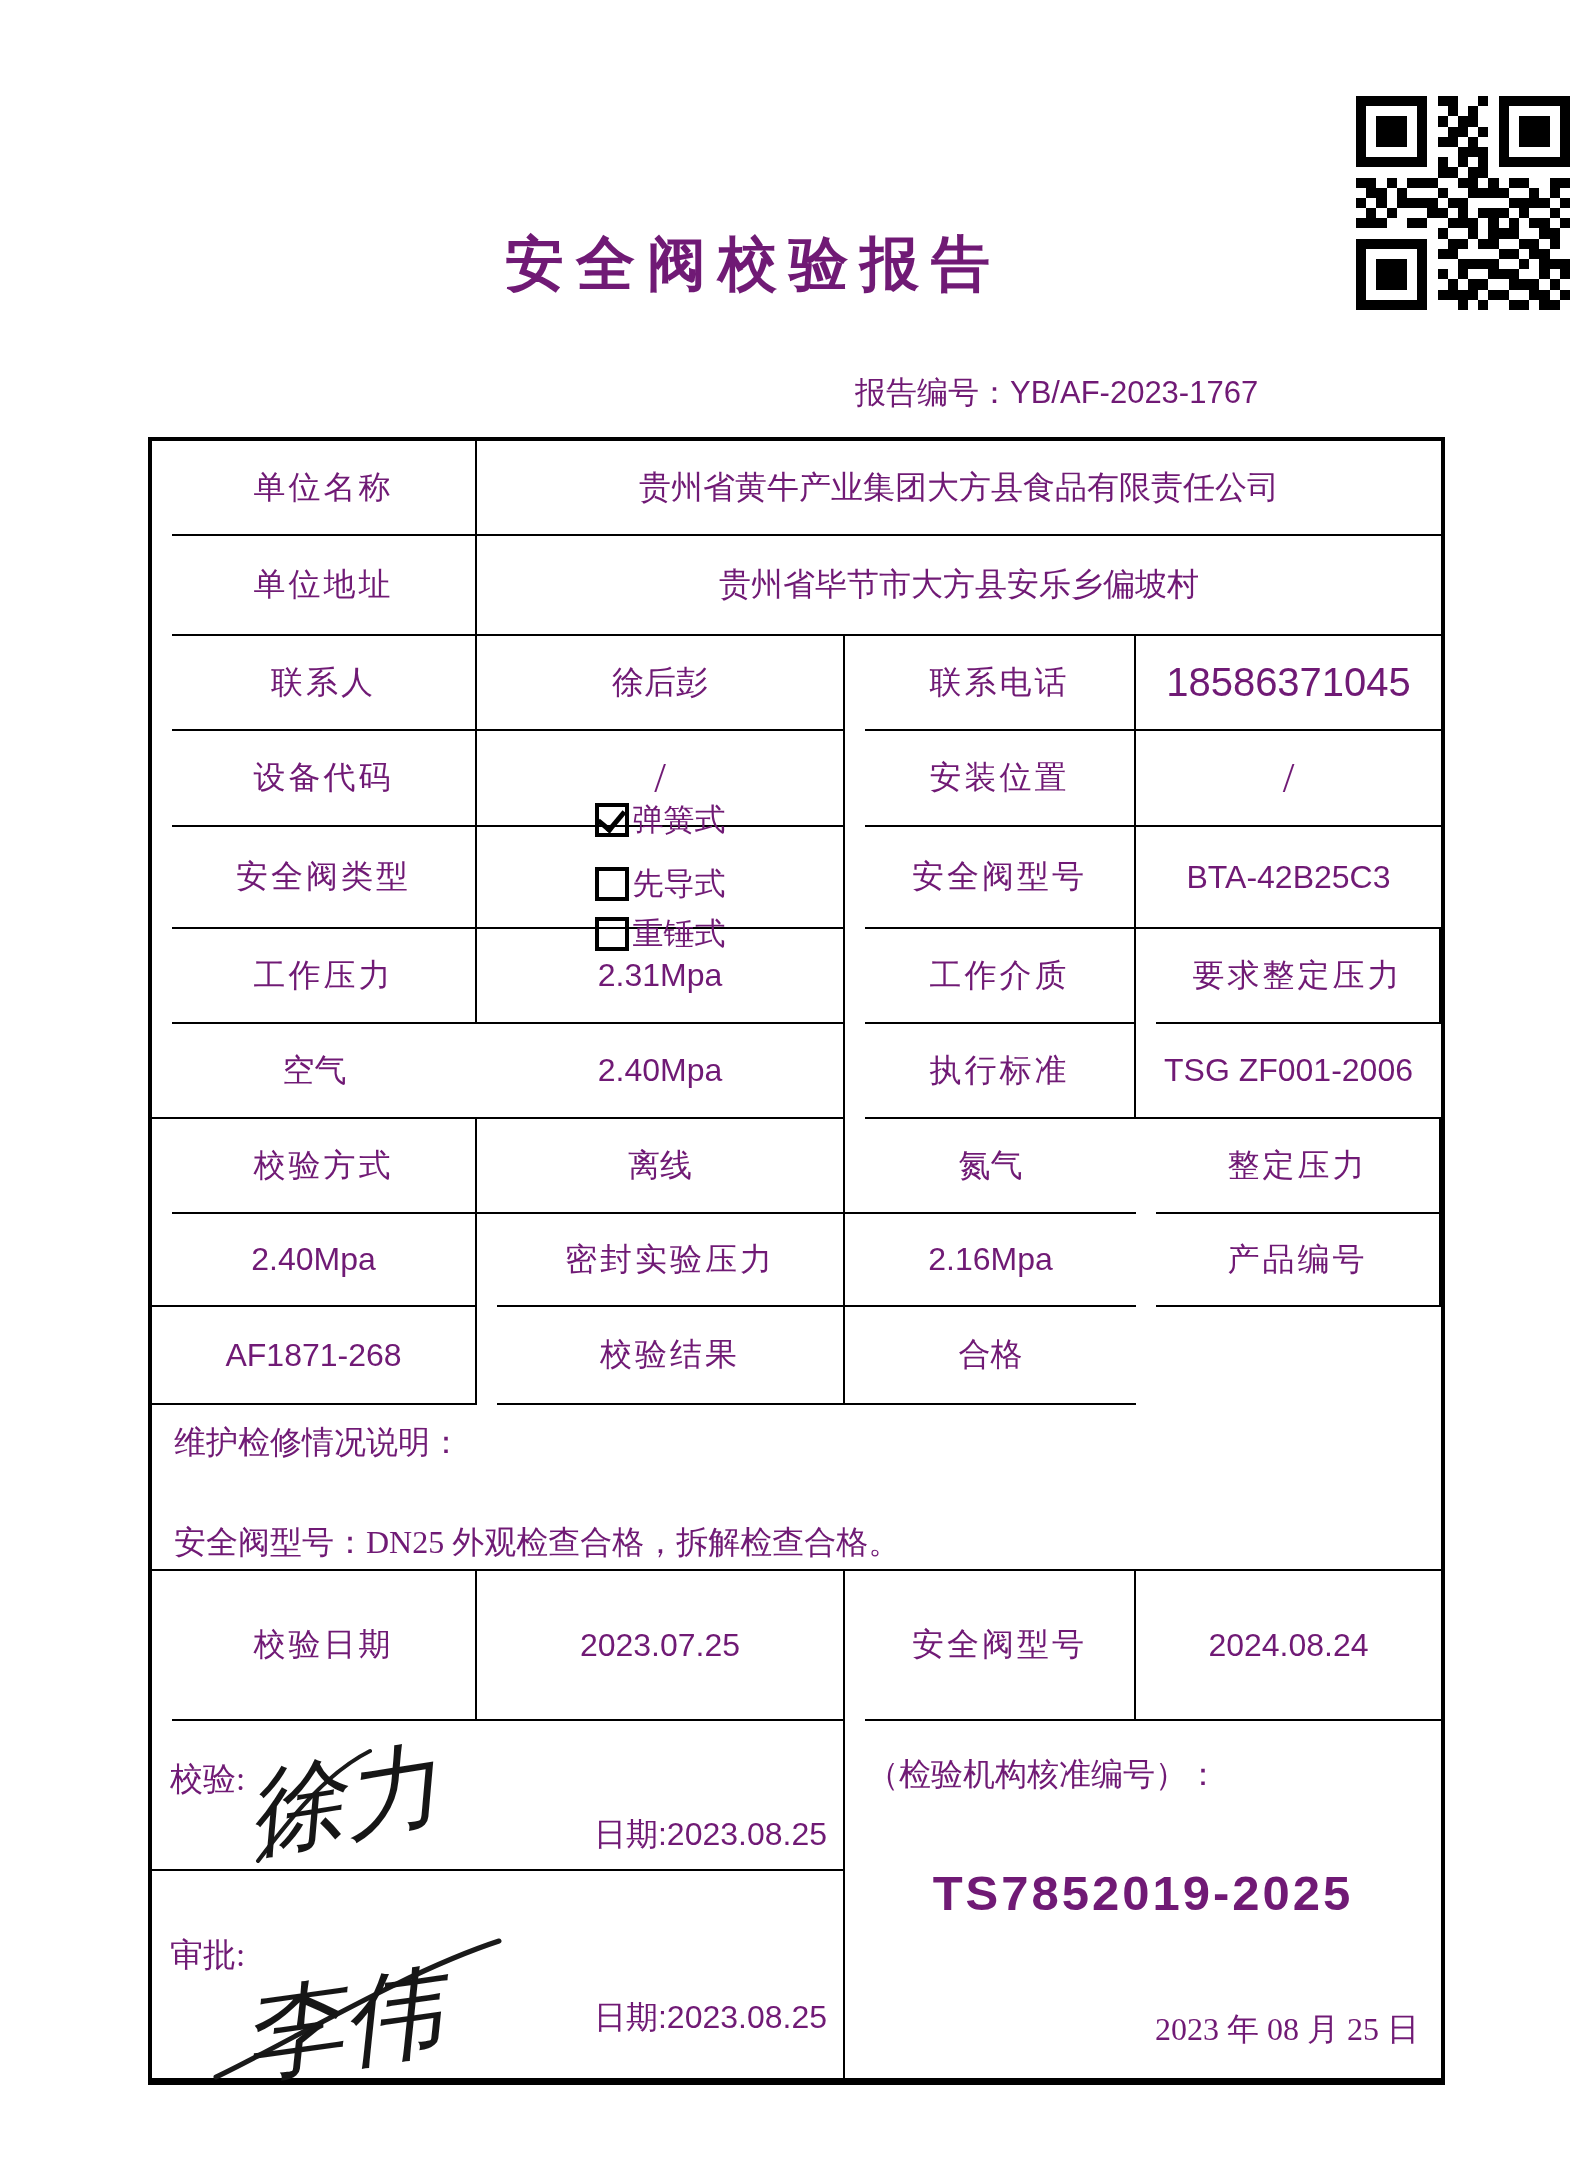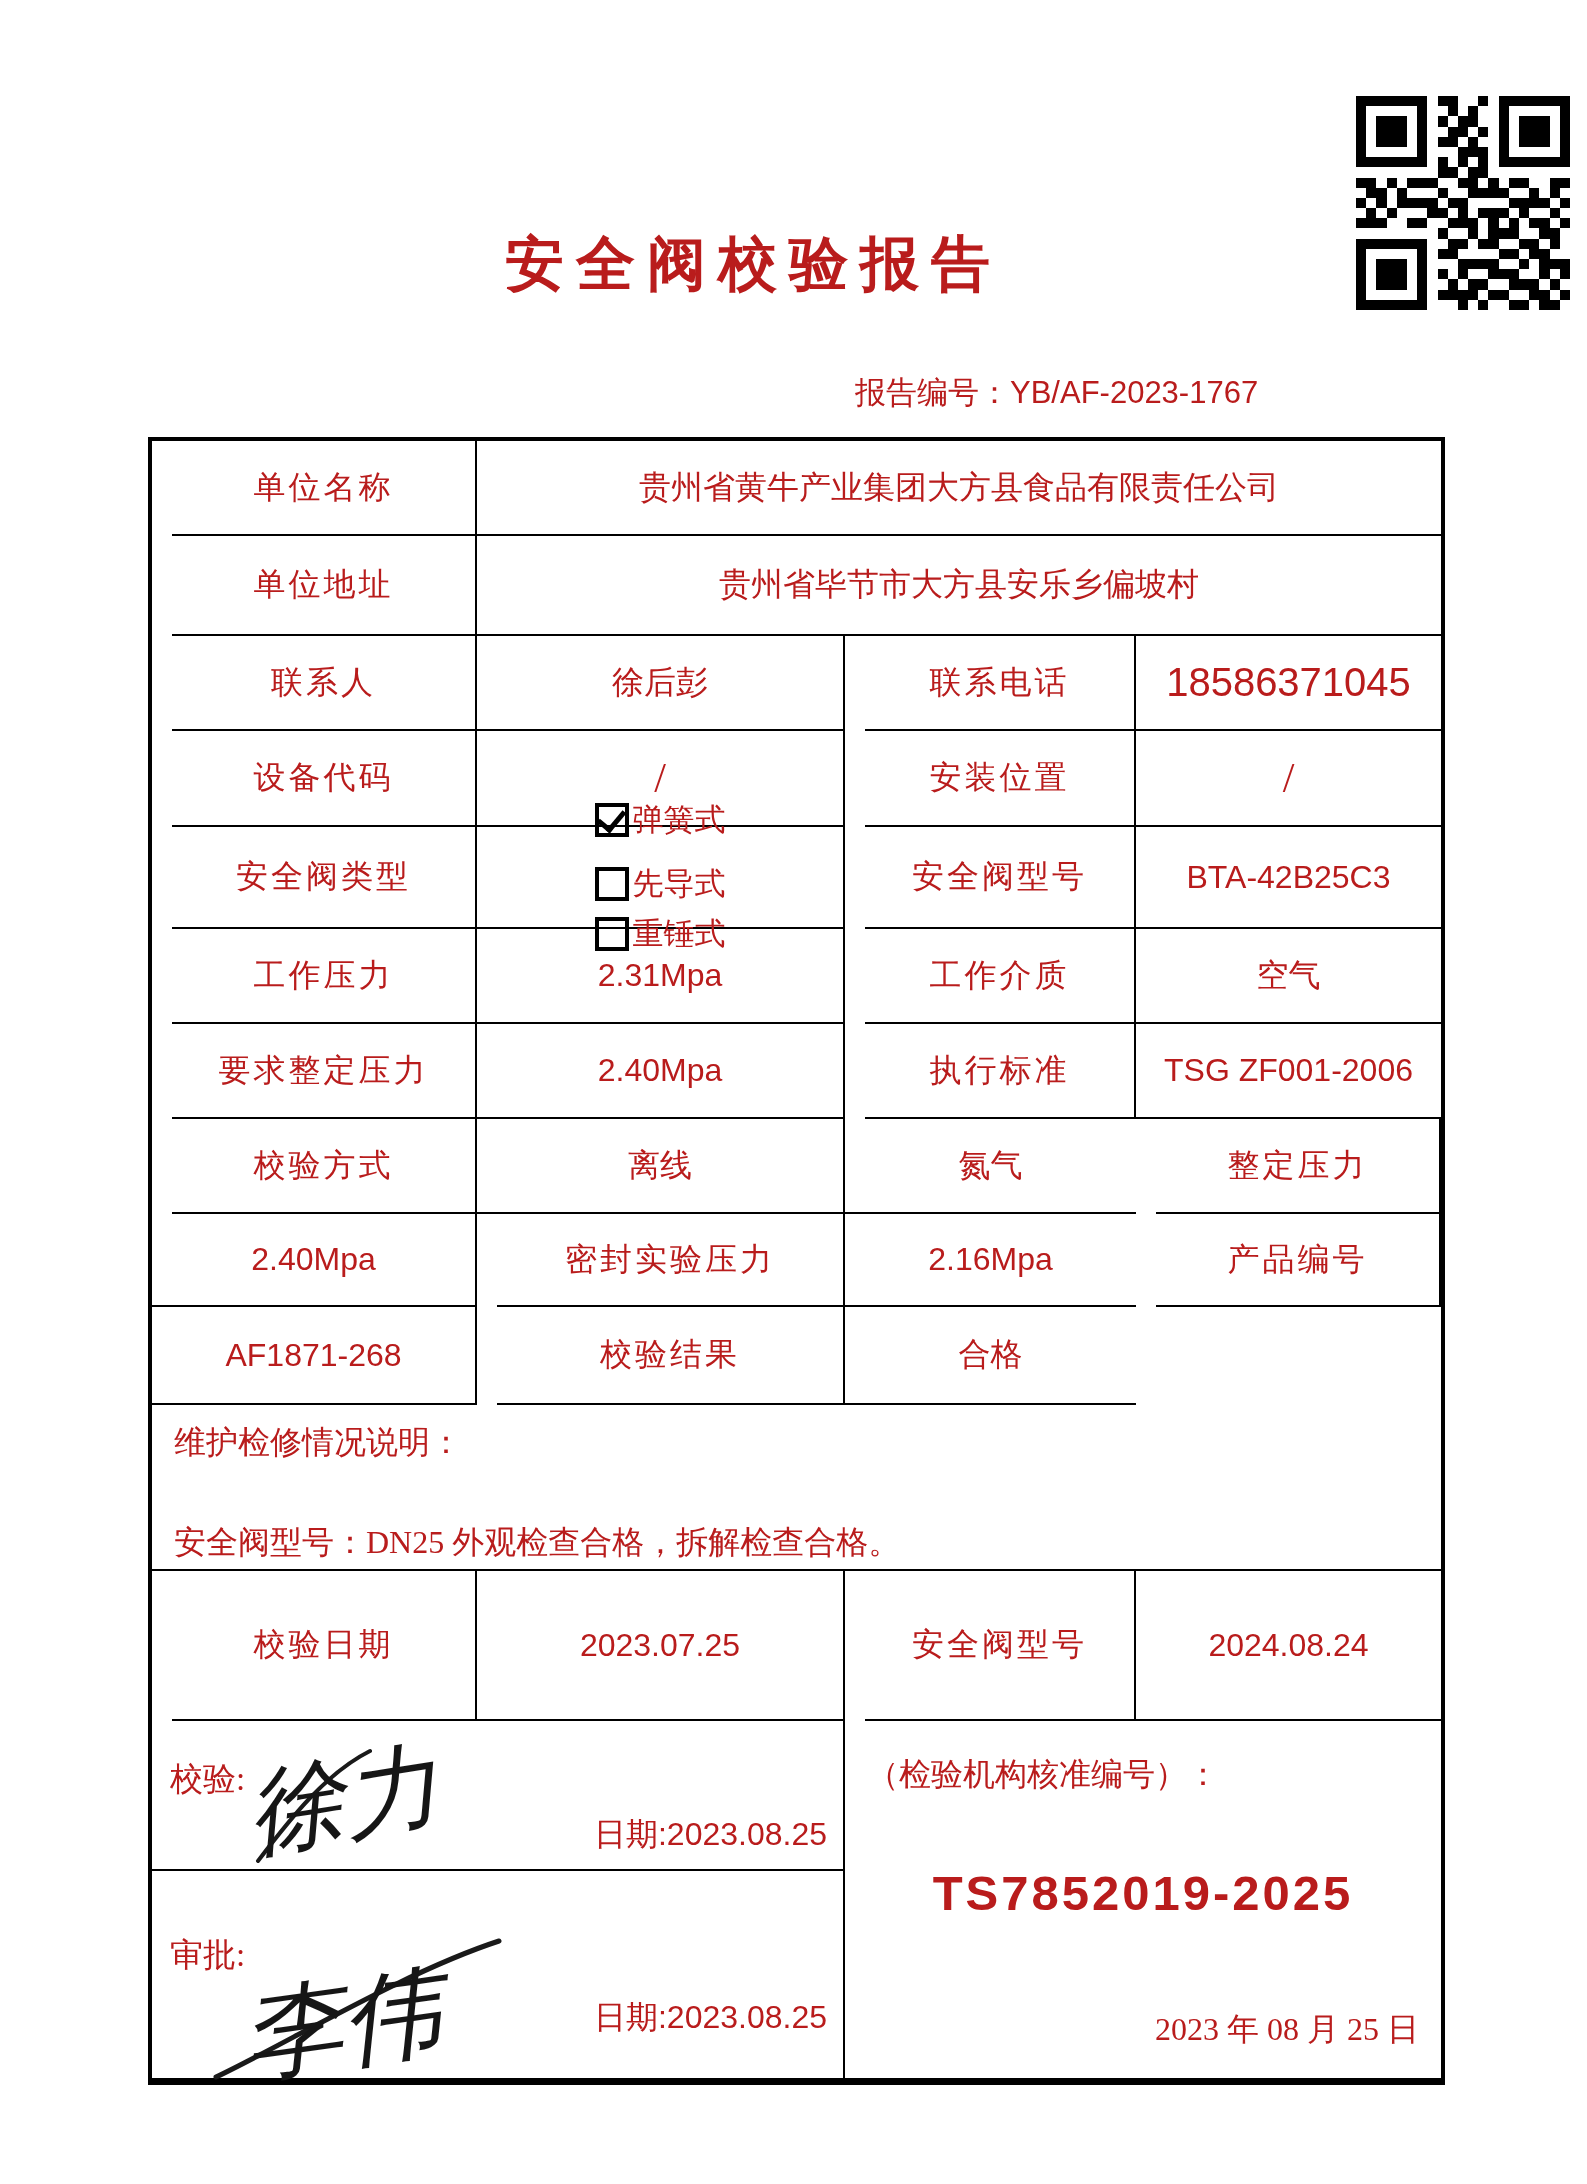--- a/index.html
+++ b/index.html
@@ -1,18 +1,18 @@
 <!DOCTYPE html>
 <html><head>
 <meta charset="utf-8">
 <style>
   html,body{margin:0;padding:0;background:#e8e8e8;}
   .page{
     position:relative;width:1587px;height:2184px;margin:0 auto;background:#ffffff;
-    font-family:"Liberation Serif",serif;color:#b91c1c;overflow:hidden;
+    font-family:"Liberation Serif",serif;color:#701a75;overflow:hidden;
   }
   .abs{position:absolute;}
   
   .doc-title{
     left:505px;top:232px;font-size:59px;font-weight:700;letter-spacing:12px;
     line-height:1.1;white-space:nowrap;
   }
   .report-line{left:855px;top:372px;font-size:31px;white-space:nowrap;}
   .num{font-family:"Liberation Sans",sans-serif;}
   
@@ -374,23 +374,23 @@
           <span>重锤式</span>
         </span>
       </div>
     </div>
     <div class="cell lbl">安全阀型号</div>
     <div class="cell no-r num">BTA-42B25C3</div>
 
     <div class="cell lbl">工作压力</div>
     <div class="cell num">2.31Mpa</div>
     <div class="cell lbl">工作介质</div>
+    <div class="cell lbl">要求整定压力</div>
+
     <div class="cell no-r">空气</div>
-
-    <div class="cell lbl">要求整定压力</div>
     <div class="cell num">2.40Mpa</div>
     <div class="cell lbl">执行标准</div>
     <div class="cell no-r num">TSG ZF001-2006</div>
 
     <div class="cell lbl">校验方式</div>
     <div class="cell">离线</div>
     <div class="cell no-r">氮气</div>
 
     <div class="cell lbl">整定压力</div>
     <div class="cell num">2.40Mpa</div>

